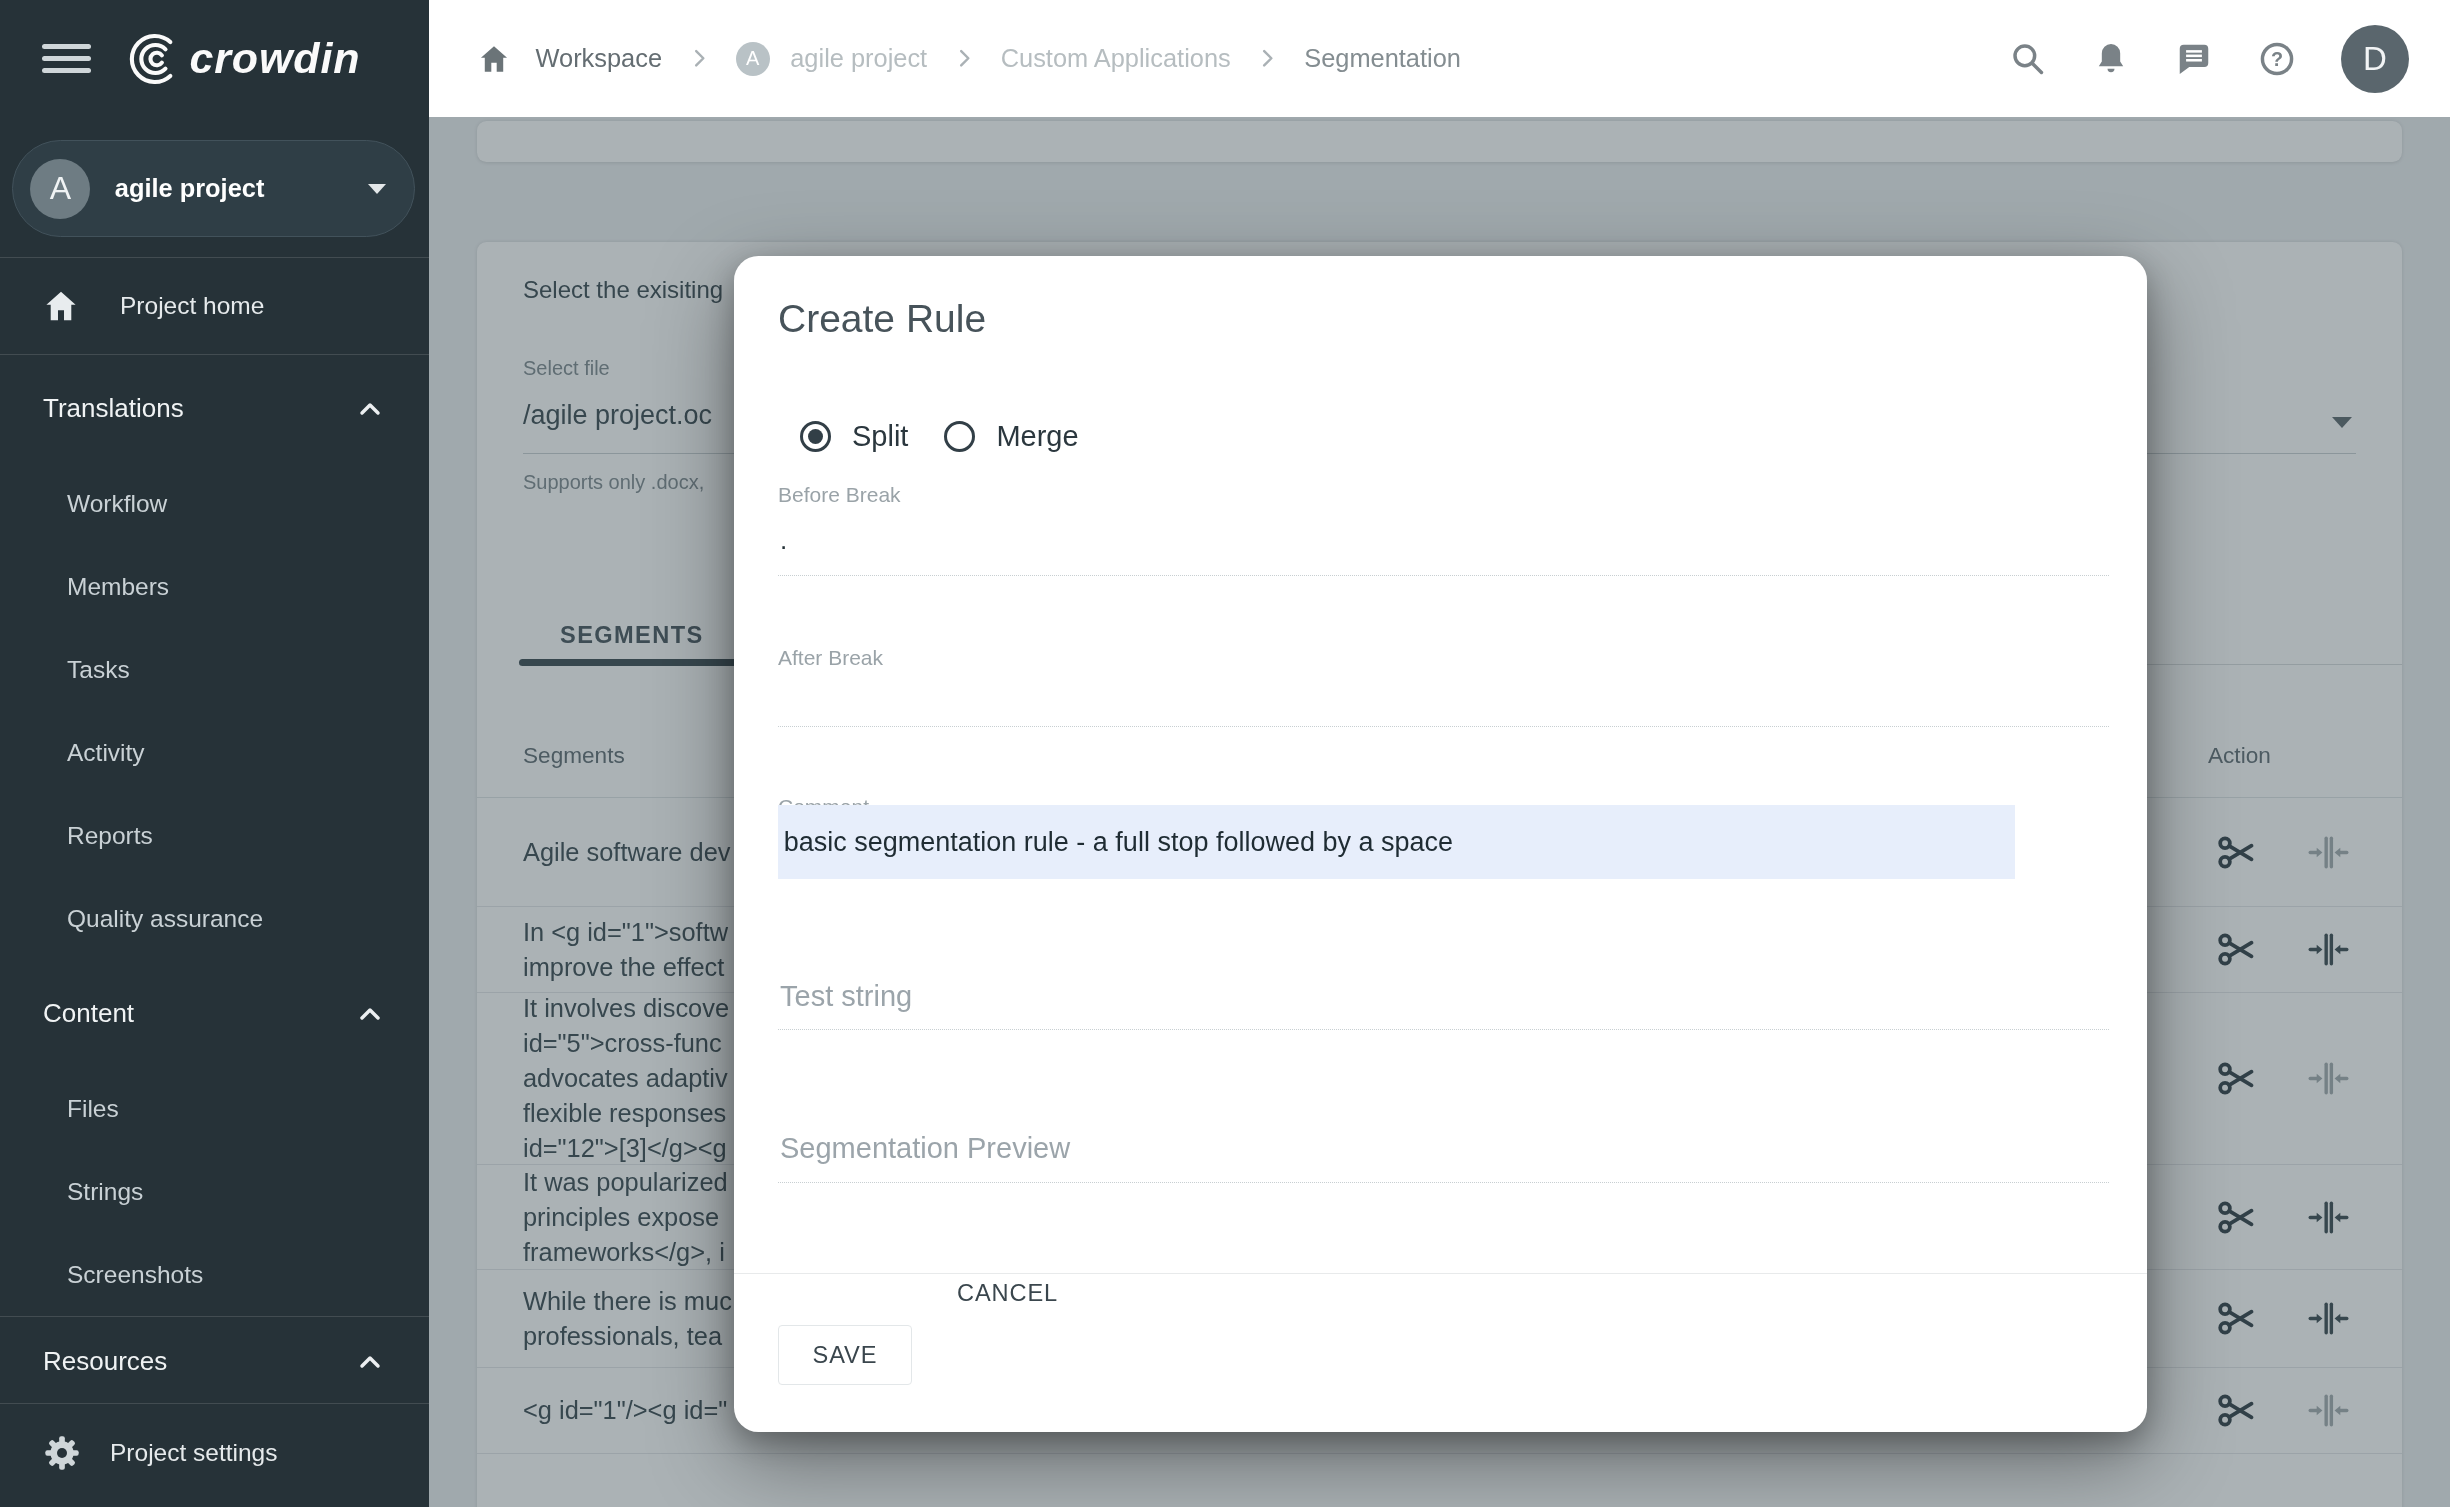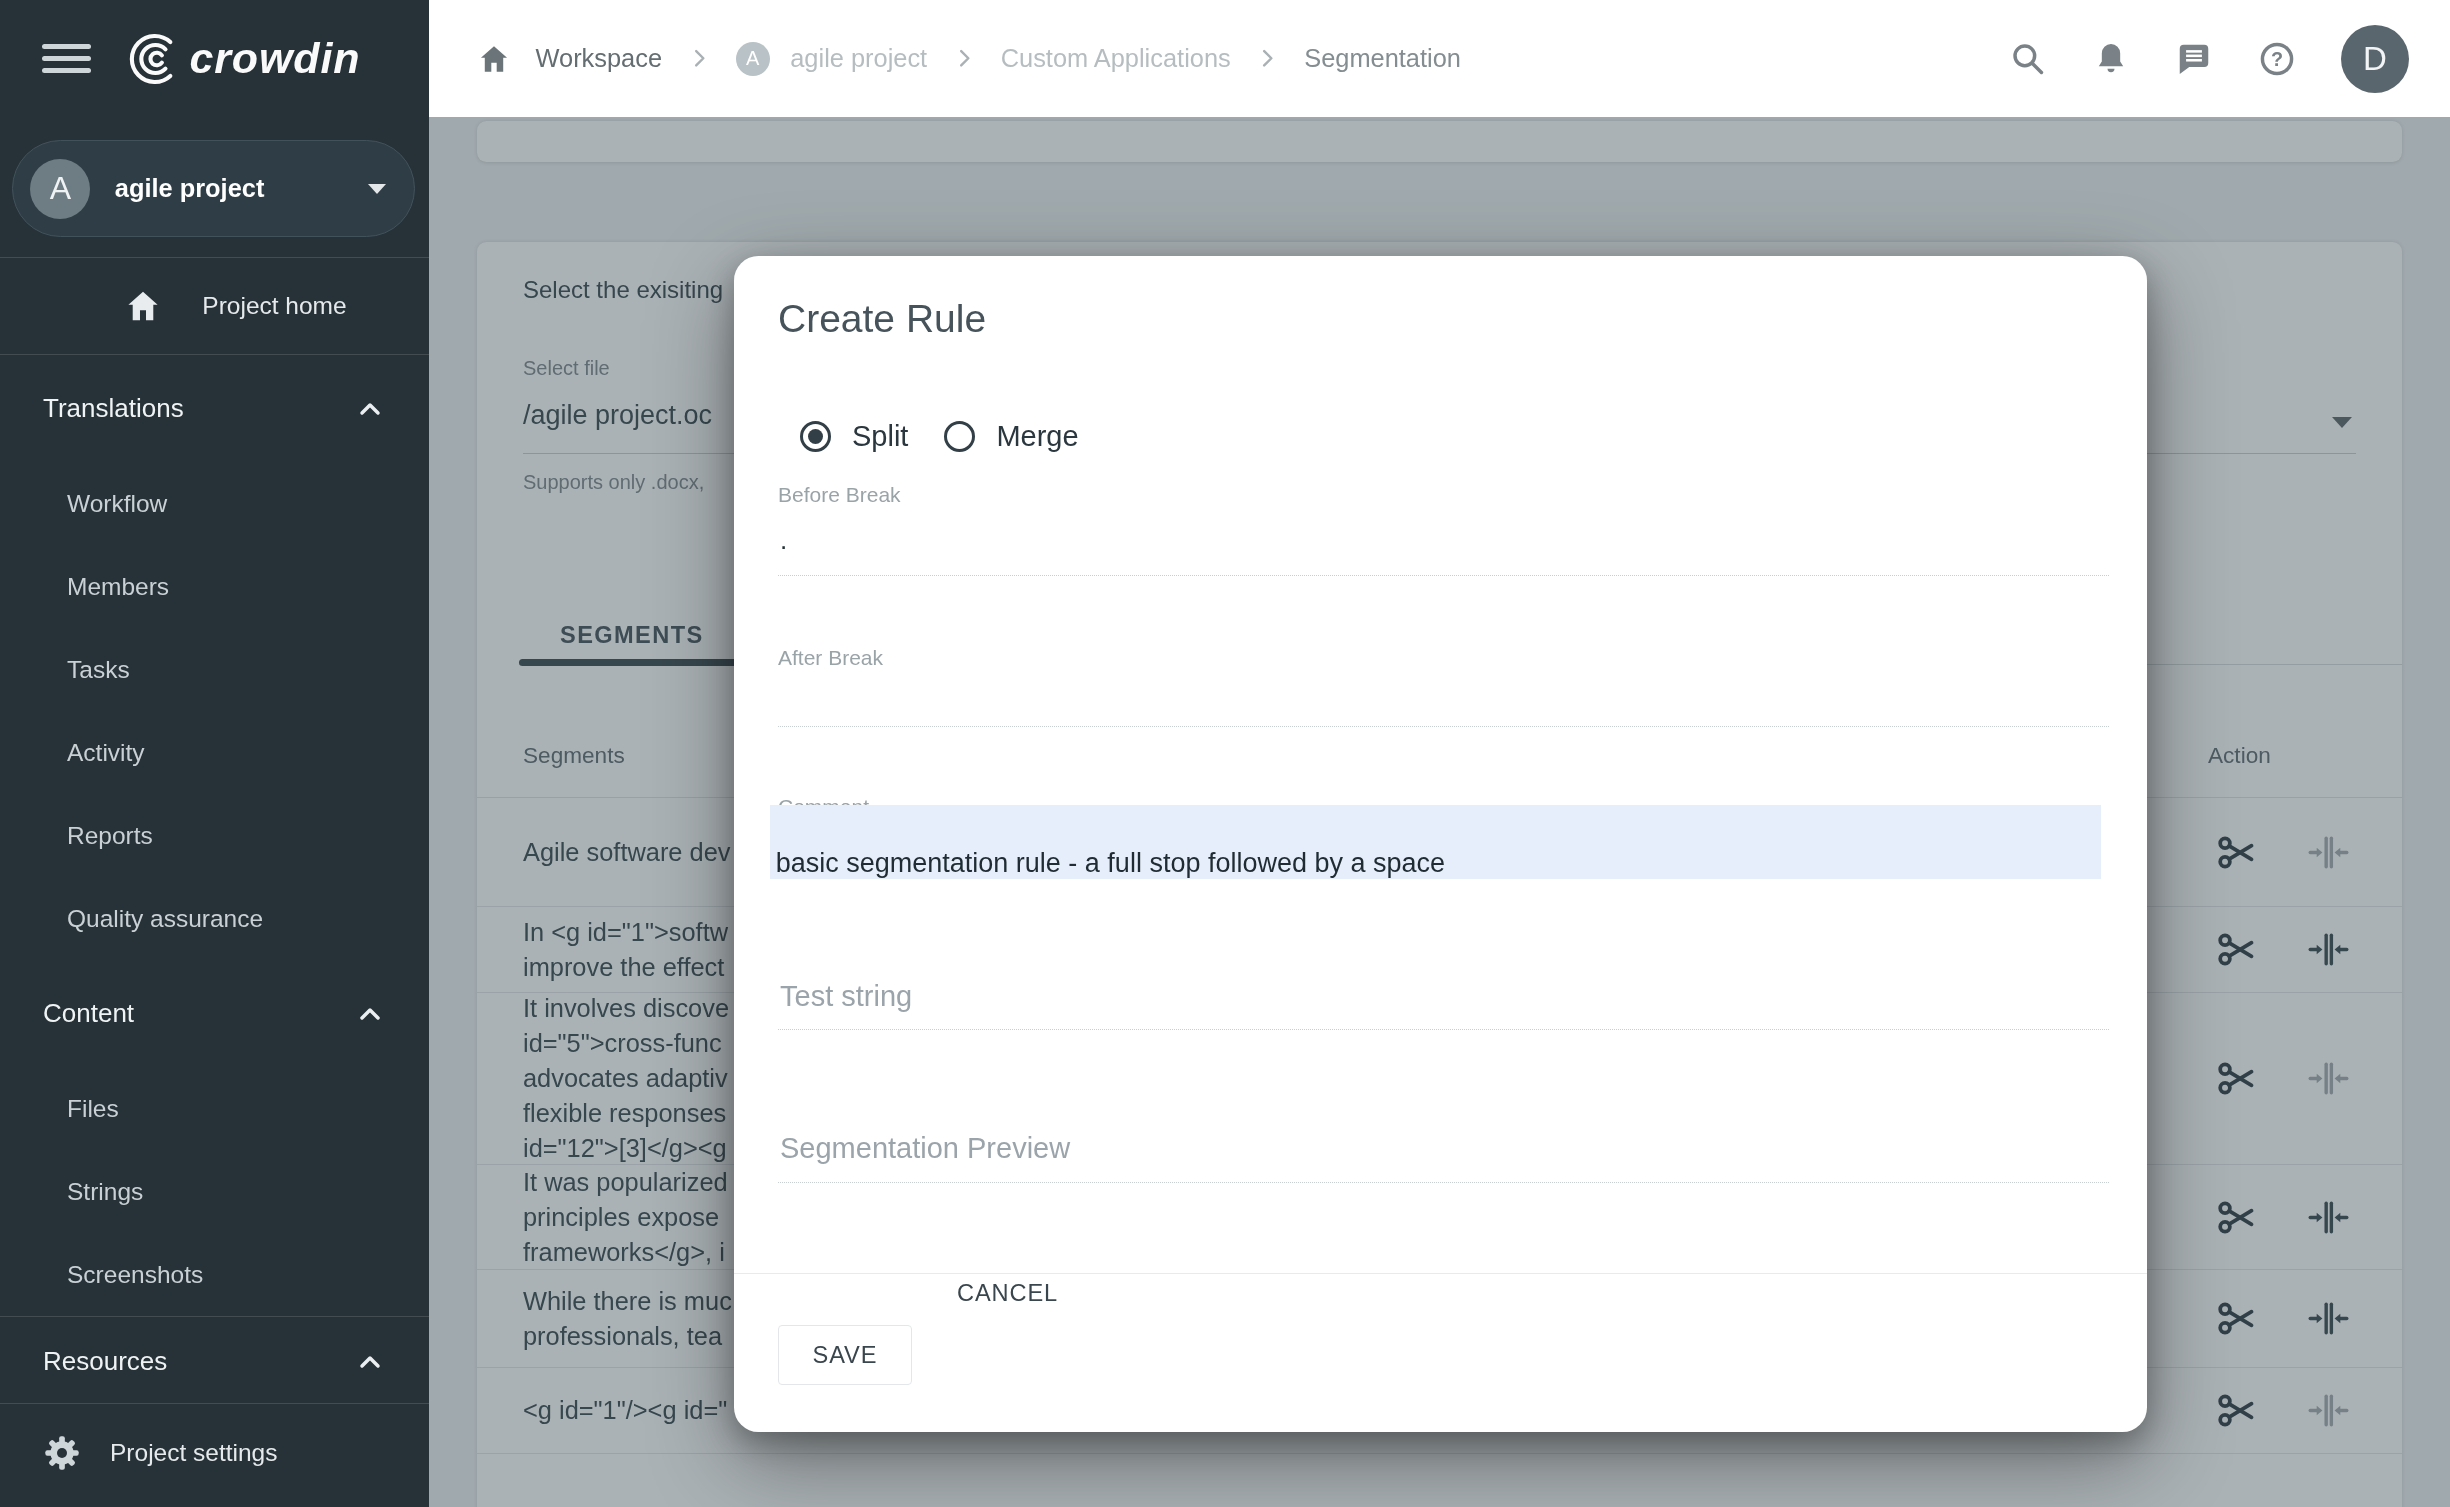--- a/index.html
+++ b/index.html
@@ -18,21 +18,21 @@
           background:#2f3e46; border:0.9px solid #42525b; display:flex; align-items:center;
           padding:0 28px 0 17px; cursor:pointer; }
   .pill-avatar { width:60px; height:60px; border-radius:50%; background:#6e7c83; color:#f0f3f4;
                  font-size:32px; display:flex; align-items:center; justify-content:center; }
   .pill-name { flex:1; margin-left:24.5px; color:#ffffff; font-size:25.4px; font-weight:700; }
   .caret { width:0; height:0; border-left:9.4px solid transparent; border-right:9.4px solid transparent;
            border-top:10.4px solid #e3e7e9; }
   .sb-divider { border-top:0.9px solid rgba(255,255,255,0.13); }
   .d1 { position:absolute; left:0; right:0; top:257px; }
   .nav-flow { position:absolute; left:0; right:0; top:258px; }
-  .nav-row { height:96px; display:flex; align-items:center; padding-left:42px; gap:40px; cursor:pointer; color:#e6eaec; font-size:24.5px;justify-content:center; }
+  .nav-row { height:96px; display:flex; align-items:center; padding-left:42px; gap:40px; cursor:pointer; color:#e6eaec; font-size:24.5px; }
   .nav-row .txt { font-size:24.5px; }
   .sec-head { height:107px; display:flex; align-items:center; justify-content:space-between;
               padding:0 43px; color:#f0f3f4; font-size:26px; font-weight:500; cursor:pointer; }
   .sec-head.small { height:89px;gap:44px; }
   .nav-item { height:83px; display:flex; align-items:center; padding-left:67px; color:#c9d1d5; font-size:24.5px; cursor:pointer; }
   .sb-bottom { position:absolute; left:0; right:0; bottom:5.7px; }
   .settings-row { height:98px; display:flex; align-items:center; padding-left:42px; gap:28px; color:#e6eaec; font-size:24.5px; cursor:pointer; }
 
   
   .main { position:relative; flex:1; display:flex; flex-direction:column; }
@@ -92,22 +92,22 @@
   .radio-opt + .radio-opt { margin-left:36px; }
   .radio { width:31px; height:31px; border:3.3px solid #323f47; border-radius:50%; display:flex; align-items:center; justify-content:center; }
   .radio .dot { width:15px; height:15px; border-radius:50%; background:#323f47; display:none; }
   .radio.on .dot { display:block; }
   .radio-lbl { margin-left:21px; font-size:29px; color:#2b373e; }
   .f-label { position:absolute; left:44px; font-size:21px; color:#9aa3a8; }
   .lbl-before { top:227px; } .lbl-after { top:390px; } .lbl-comment { top:539px; }
   .f-value { position:absolute; left:46px; top:251px; height:66px; display:flex; align-items:center; font-size:26px; color:#263238; }
   .u-line { position:absolute; left:44px; width:1331px; border-top:1.9px dotted #c8cfd2; }
   .u-before { top:319px; } .u-after { top:470px; } .u-test { top:773px; } .u-preview { top:926px; }
-  .hl-box { position:absolute; left:36px; top:549px; width:1331px; height:74px; background:#e7eefb;
-            display:flex; align-items:flex-end; }
+  .hl-box { position:absolute; left:44px; top:549px; width:1237px; height:74px; background:#e7eefb;
+            display:flex; align-items:center; }
   .hl-box span { font-size:27px; color:#1f2c33; padding-left:5.7px; white-space:nowrap; }
   .ph { position:absolute; left:46px; font-size:29px; color:#9ba4aa; cursor:text; }
   .ph-test { top:724px; } .ph-preview { top:876px; }
   .m-divider { position:absolute; left:0; right:0; top:1017px; border-top:1.9px solid #e8eaeb; }
   .btn-save { position:absolute; left:44px; top:1069px; width:134px; height:60px; background:#fff;
               border:1.9px solid #e3e7e9; border-radius:4px; font-family:inherit; font-size:23.6px; font-weight:500;
               letter-spacing:0.9px; color:#3a464d; cursor:pointer; }
   .btn-cancel { position:absolute; left:204px; top:1007px; height:60px; padding:0 19px; background:none; border:none;
                 font-family:inherit; font-size:23.6px; font-weight:500; letter-spacing:0.9px; color:#3a464d; cursor:pointer; }
   svg { display:block; }

